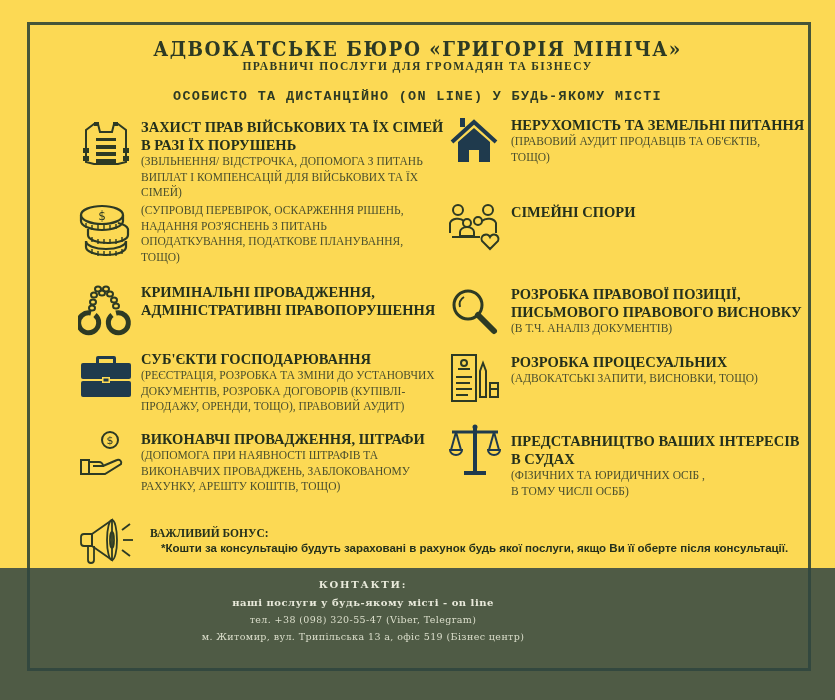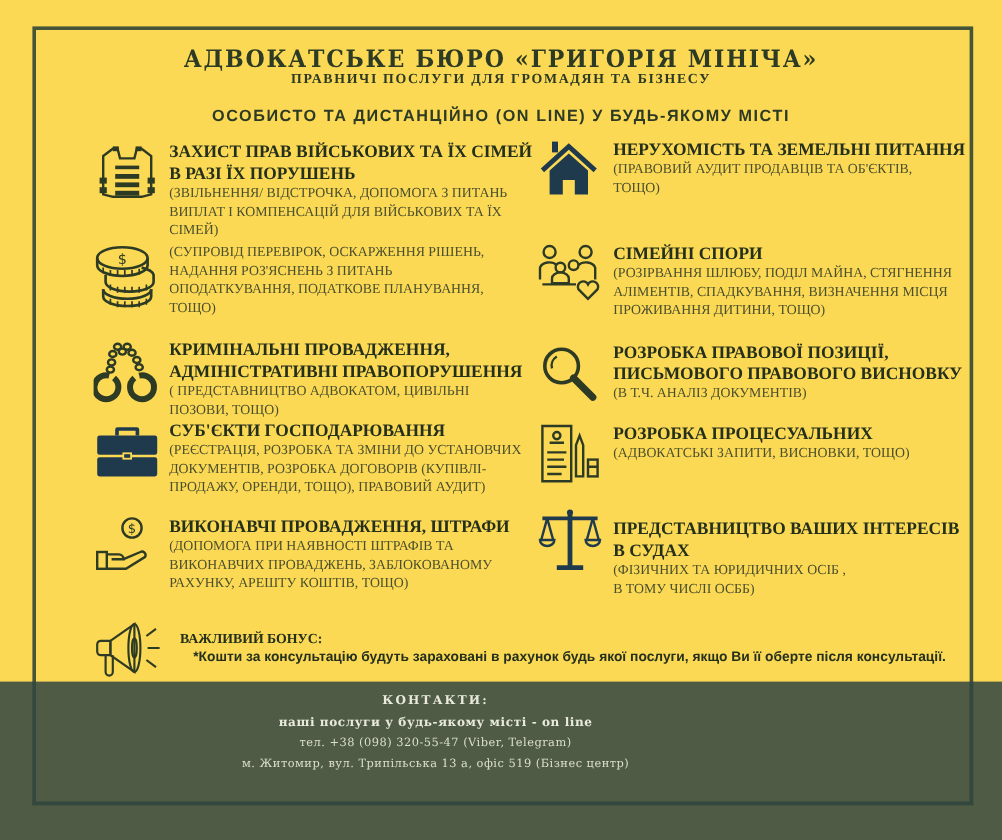--- a/index.html
+++ b/index.html
@@ -30,21 +30,21 @@
     font-size: 20px; letter-spacing: 1.6px; color: #2d3a24;
     transform: scaleX(0.92);
   }
   .subtitle {
     position: absolute; left: 0; top: 60px; width: 835px; text-align: center;
     font-family: Liberation Serif, serif; font-weight: bold;
     font-size: 11.5px; letter-spacing: 1.4px; color: #2d3a24;
   }
   .tagline {
     position: absolute; left: 0; top: 89px; width: 835px; text-align: center;
-    font-family: Liberation Sans, sans-serif; font-weight: bold;
+    font-family: Liberation Mono, monospace; font-weight: bold;
     font-size: 13.5px; letter-spacing: 1.3px; color: #2d3a24;
   }
   .service {
     position: absolute;
   }
   .service .icon {
     position: absolute; left: 0; top: 0; width: 56px; height: 56px;
   }
   .service .text { position: absolute; left: 63px; top: 0; }
   .service .head {
@@ -168,24 +168,20 @@
         <ellipse cx="38" cy="23" rx="3" ry="2.5"></ellipse>
     </g>
     <path d="M13 30 a10 10 0 1 0 4 2" fill="none" stroke="#2d3a24" stroke-width="5"></path>
     <path d="M38 30 a10 10 0 1 1 -4 2" fill="none" stroke="#2d3a24" stroke-width="5"></path>
   </svg>
   <div class="text">
     <div class="head">
         <div>КРИМІНАЛЬНІ  ПРОВАДЖЕННЯ,</div>
         <div>АДМІНІСТРАТИВНІ ПРАВОПОРУШЕННЯ</div>
       </div>
-    <div class="desc">
-        <div>( ПРЕДСТАВНИЦТВО АДВОКАТОМ, ЦИВІЛЬНІ</div>
-        <div>ПОЗОВИ, ТОЩО)</div>
-      </div>
   </div>
 </div>
 
 <div class="service" style="left:78px; top:350px;">
   <svg class="icon" viewBox="0 0 56 56">
     <path d="M20 6 h16 a2 2 0 0 1 2 2 v5 h-3 v-4 h-14 v4 h-3 v-5 a2 2 0 0 1 2 -2z" fill="#1f3a4d"></path>
     <rect x="3" y="13" width="50" height="16" rx="2" fill="#1f3a4d"></rect>
     <rect x="3" y="31" width="50" height="16" rx="2" fill="#1f3a4d"></rect>
     <rect x="24" y="27" width="8" height="6" fill="#fcd954"></rect>
     <rect x="25.5" y="28.5" width="5" height="3" fill="#1f3a4d"></rect>
@@ -251,25 +247,20 @@
       <path d="M2 30 v-10 a8 6 0 0 1 14 -2"></path>
       <path d="M48 30 v-10 a8 6 0 0 0 -14 -2"></path>
       <path d="M12 33 v-4 a7 5 0 0 1 14 0 v4 z"></path>
       <path d="M4 34 h28"></path>
       <path d="M42 46 l-8 -8 a4 4 0 0 1 8 -4 a4 4 0 0 1 8 4 z"></path>
     </g>
   </svg>
   <div class="text">
     <div class="head">
         <div>СІМЕЙНІ СПОРИ</div>
-      </div>
-    <div class="desc">
-        <div>(РОЗІРВАННЯ ШЛЮБУ, ПОДІЛ МАЙНА, СТЯГНЕННЯ</div>
-        <div>АЛІМЕНТІВ, СПАДКУВАННЯ, ВИЗНАЧЕННЯ МІСЦЯ</div>
-        <div>ПРОЖИВАННЯ ДИТИНИ, ТОЩО)</div>
       </div>
   </div>
 </div>
 
 <div class="service" style="left:448px; top:285px;">
   <svg class="icon" viewBox="0 0 56 56">
     <circle cx="20" cy="20" r="14" fill="none" stroke="#2d3a24" stroke-width="3"></circle>
     <path d="M12 22 a9 9 0 0 1 4 -10" fill="none" stroke="#2d3a24" stroke-width="2"></path>
     <line x1="30" y1="30" x2="46" y2="46" stroke="#2d3a24" stroke-width="6" stroke-linecap="round"></line>
   </svg>

